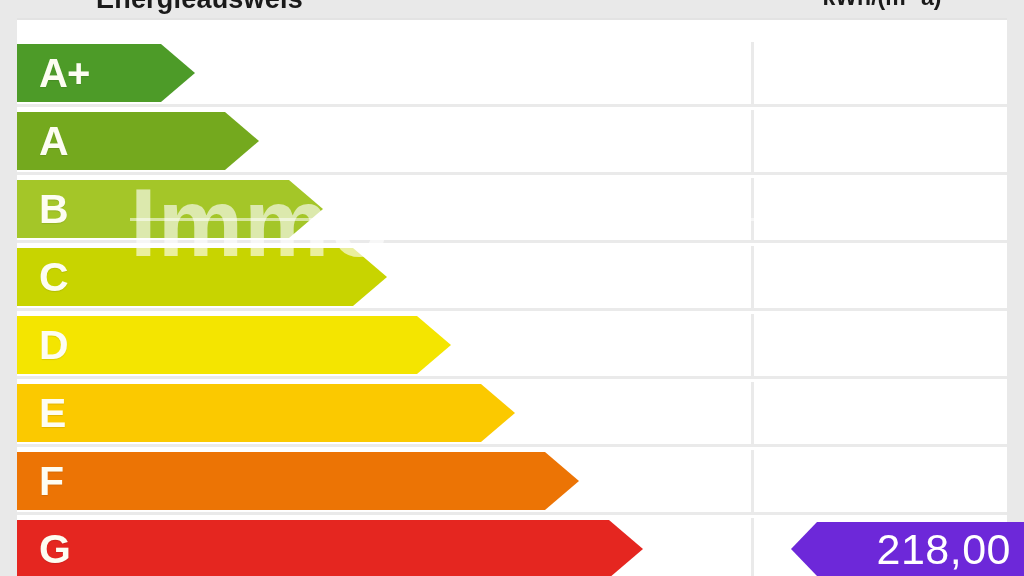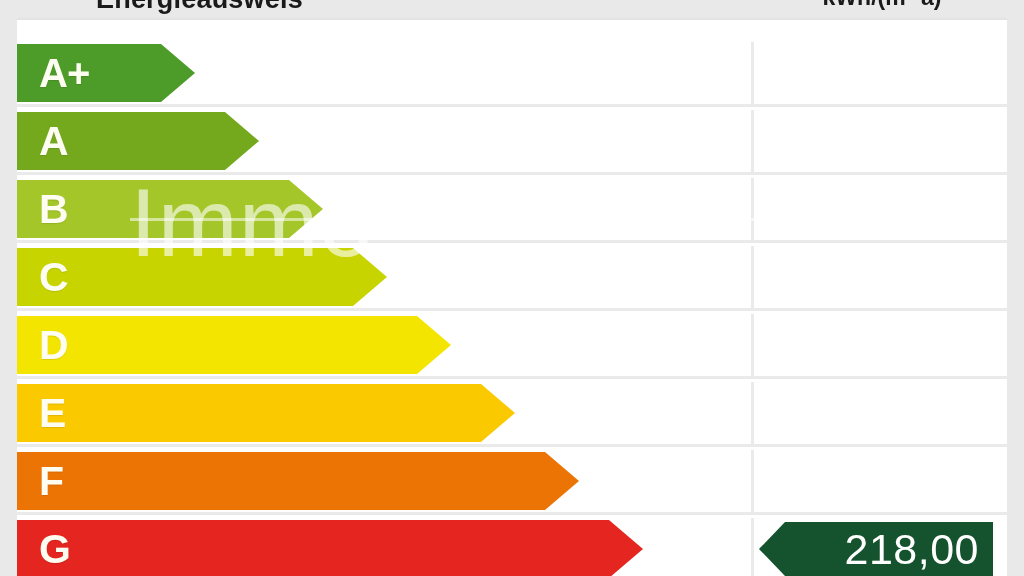--- a/index.html
+++ b/index.html
@@ -140,21 +140,21 @@
     letter-spacing: .5px;
     white-space: nowrap;
   }
 
   
   .watermark {
     position: absolute;
     left: 130px;
     top: 168px;
     font-size: 96px;
-    font-weight: normal;
+    font-weight: bold;
     color: rgba(255,255,255,.62);
     letter-spacing: 1px;
     white-space: nowrap;
     pointer-events: none;
     user-select: none;
   }
   .watermark-rule {
     position: absolute;
     left: 130px;
     top: 218px;
@@ -238,21 +238,21 @@
         </div>
       </div>
       <div class="row" style="top: 498px; height: 65px;">
         <div class="cell-left"></div>
         <div class="cell-right"></div>
         <div class="bar" style="width: 626px;">
           <div class="bar-body" style="background: rgb(229, 38, 32); clip-path: polygon(0px 0px, calc(100% - 34px) 0px, 100% 50%, calc(100% - 34px) 100%, 0px 100%);">
             <span class="bar-label">G</span>
           </div>
         </div>
-        <div class="value-badge" style="background: #14532d; color: rgb(255, 255, 255); left: 742px; width: 234px;">
+        <div class="value-badge" style="background: #6d28d9; color: rgb(255, 255, 255); left: 774px; width: 234px;">
           <span>218,00</span>
         </div>
       </div>
     </div>
 
   <div class="watermark">Immo</div>
   <div class="watermark-rule"></div>
 
 </div>
 

